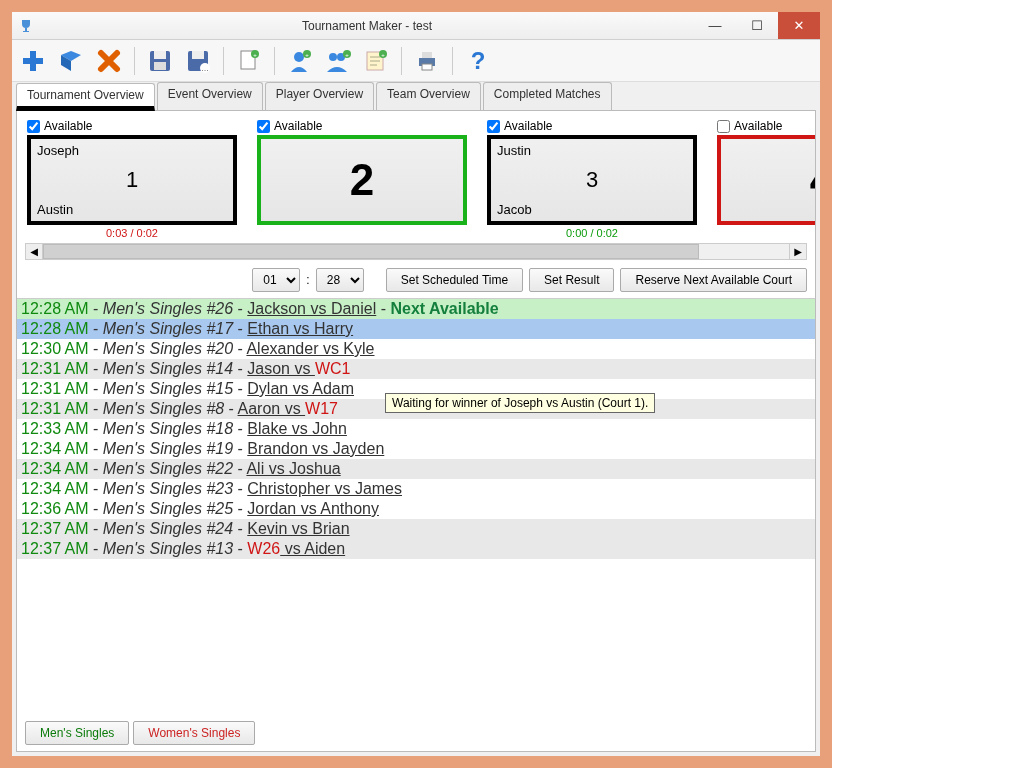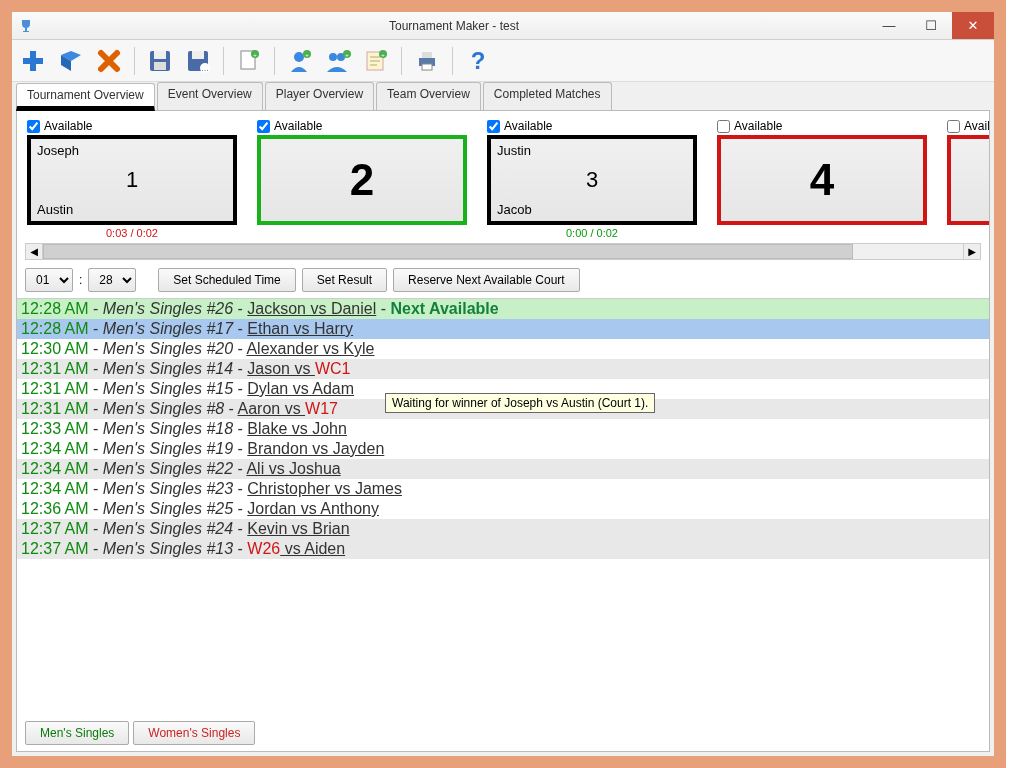--- a/index.html
+++ b/index.html
@@ -7,21 +7,21 @@
     margin: 0;
     font-family: "Segoe UI", Tahoma, sans-serif;
     font-size: 12px;
     background: #fff;
     width: 1020px;
     height: 768px;
     overflow: hidden;
   }
   .frame {
     border: 12px solid #e7a07a;
-    width: 1006px;
+    width: 832px;
     height: 768px;
     display: flex;
     flex-direction: column;
     background: #f0f0f0;
   }
   
   .titlebar {
     height: 28px;
     background: linear-gradient(#fafafa,#eee);
     display: flex;
@@ -181,20 +181,21 @@
     height:100%; width:88%;
     background:#d0d0d0;
     border:1px solid #bbb;
   }
   
   .controls-row {
     display: flex;
     align-items: center;
     gap: 6px;
     padding: 2px 8px 6px 8px;
+    justify-content: flex-end;
   }
   .controls-row select, .controls-row button {
     font-size: 12px;
     padding: 2px 6px;
     border: 1px solid #aaa;
     background: linear-gradient(#fafafa,#e8e8e8);
     border-radius: 2px;
     height: 24px;
   }
   .controls-row button { padding: 2px 14px; }

